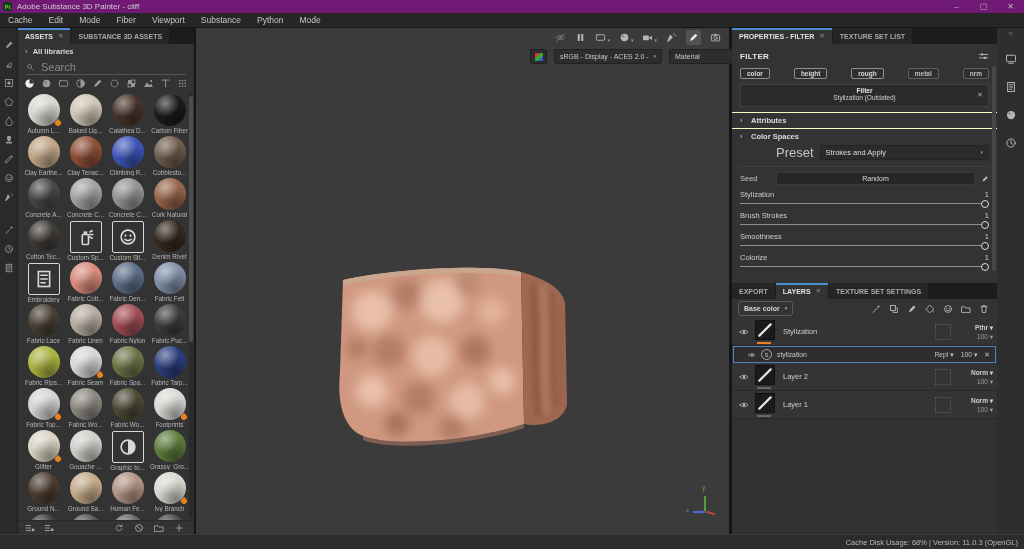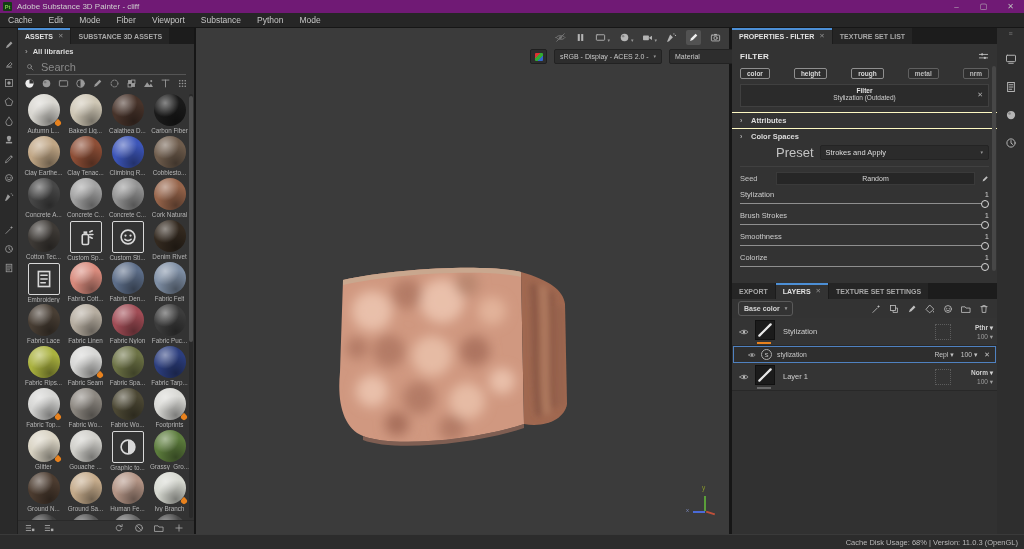--- a/index.html
+++ b/index.html
@@ -940,20 +940,37 @@
           <div class="lrow">
             <div class="leye ic">
               <svg viewBox="0 0 16 16" fill="none" stroke-width="1.3" stroke-linecap="round">
                 <path d="M1.5 8C4 4.2 12 4.2 14.5 8 12 11.8 4 11.8 1.5 8Z" stroke="currentColor"></path>
                 <circle cx="8" cy="8" r="2" fill="currentColor" stroke="none"></circle>
               </svg>
             </div>
             <div class="lthumb"><svg viewBox="0 0 16 16">
                 <path d="M3 13L13 3" stroke="#e8e8e8" stroke-width="2" stroke-linecap="round"></path>
               </svg><div class="ubar"></div></div>
+            <div class="lname">Layer 2</div>
+            <div class="lmask"></div>
+            <div class="lblend">
+              <div class="bl">Norm ▾</div>
+              <div class="op">100 ▾</div>
+            </div>
+          </div>
+          <div class="lrow">
+            <div class="leye ic">
+              <svg viewBox="0 0 16 16" fill="none" stroke-width="1.3" stroke-linecap="round">
+                <path d="M1.5 8C4 4.2 12 4.2 14.5 8 12 11.8 4 11.8 1.5 8Z" stroke="currentColor"></path>
+                <circle cx="8" cy="8" r="2" fill="currentColor" stroke="none"></circle>
+              </svg>
+            </div>
+            <div class="lthumb"><svg viewBox="0 0 16 16">
+                <path d="M3 13L13 3" stroke="#e8e8e8" stroke-width="2" stroke-linecap="round"></path>
+              </svg><div class="ubar"></div></div>
             <div class="lname">Layer 1</div>
             <div class="lmask"></div>
             <div class="lblend">
               <div class="bl">Norm ▾</div>
               <div class="op">100 ▾</div>
             </div>
           </div>
         </div>
     </div>
   </div>

